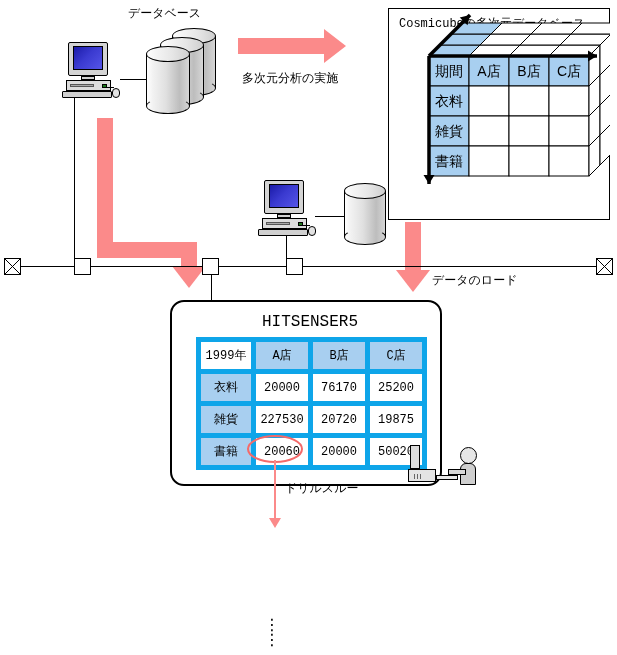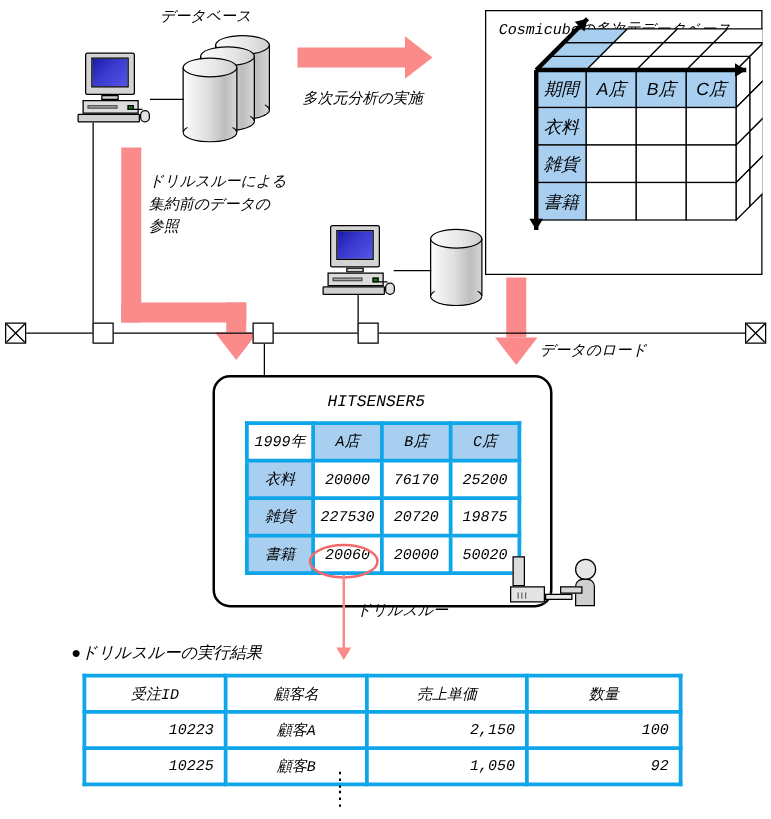--- a/index.html
+++ b/index.html
@@ -7,21 +7,20 @@
     padding: 0;
     background: #ffffff;
   }
   #canvas {
     position: relative;
     width: 617px;
     height: 655px;
     background: #ffffff;
     font-family: "Liberation Sans", "DejaVu Sans", sans-serif;
     overflow: hidden;
-    font-style: italic;
   }
   .abs { position: absolute; }
   .txt {
     position: absolute;
     font-size: 12px;
     color: #000;
     white-space: pre;
     line-height: 16px;
     letter-spacing: 0px;
   }
@@ -108,21 +107,21 @@
   .thin-head-d {
     position:absolute; width:0; height:0;
     border-left: 6px solid transparent;
     border-right: 6px solid transparent;
     border-top: 10px solid #fb8a8a;
   }
 
   
   table.grid { border-collapse: collapse; position:absolute; }
   table.grid td {
-    border: 3px solid #0ea5e9;
+    border: 5px solid #0ea5e9;
     font-size: 12px;
     text-align: center;
     padding: 0;
     color:#000;
     font-family: "Liberation Mono", "DejaVu Sans Mono", monospace;
   }
   .blue { background: #a8cff0; }
 
   
   #hs-table td { width: 52px; height: 27px; }
@@ -321,23 +320,20 @@
       </g>
   </svg>
 
   <div class="pk-bar" style="left:97px; top:118px; width:16px; height:140px;"></div>
 
   <div class="pk-bar" style="left:97px; top:242px; width:100px; height:16px;"></div>
 
   <div class="pk-bar" style="left:181px; top:242px; width:16px; height:24px;"></div>
   <div class="pk-head-d" style="left:172px; top:266px;"></div>
 
-  <div class="txt" style="left:119px; top:136px; line-height:18px;">ドリルスルーによる
-集約前のデータの
-参照</div>
 
   <div class="vline" style="left:74px; top:98px; height:170px;"></div>
 
   <div class="pc" style="left:258px; top:180px;">
     <div class="mon-out"></div>
     <div class="mon-scr"></div>
     <div class="mon-neck"></div>
     <div class="tower">
         <span class="led"></span>
       </div>
@@ -370,21 +366,21 @@
       <line x1="15" y1="0" x2="0" y2="15" stroke="#000" stroke-width="1"></line>
     </svg>
   </div>
   <div class="node" style="left:74px; top:258px;"></div>
   <div class="node" style="left:202px; top:258px;"></div>
   <div class="node" style="left:286px; top:258px;"></div>
 
   <div class="vline" style="left:211px; top:275px; height:25px;"></div>
 
   <div id="hs-box" style="left:170px; top:300px; width:272px; height:186px;"></div>
-  <div class="txt mono" style="left:262px; top:314px; font-size:13px;">HITSENSER5</div>
+  <div class="txt mono" style="left:262px; top:314px; font-size:16px;">HITSENSER5</div>
 
   <table class="grid" id="hs-table" style="left:196px; top:337px;">
     <tbody id="hs-body">
         <tr>
           <td class="c0">1999年</td>
           <td class="blue">A店</td>
           <td class="blue">B店</td>
           <td class="blue">C店</td>
         </tr>
         <tr>
@@ -422,41 +418,18 @@
     <div class="p-desk" style="left:28px; top:30px; width:22px; height:5px;"></div>
     <div class="p-head" style="left:52px; top:2px;"></div>
     <div class="p-body" style="left:52px; top:18px;"></div>
     <div class="p-arm" style="left:40px; top:24px;"></div>
   </div>
 
   <div class="abs" style="left:274px; top:460px; width:2px; height:60px; background:#fb8a8a;"></div>
   <div class="thin-head-d" style="left:269px; top:518px;"></div>
   <div class="txt" style="left:285px; top:480px;">ドリルスルー</div>
 
-  <div class="txt bullet-title" style="left:57px; top:514px;">●ドリルスルーの実行結果</div>
-
-  <table class="grid" id="res-table" style="left:66px; top:539px;">
-    <tbody id="res-body">
-        <tr>
-          <td class="hd" style="width: 110px;">受注ID</td>
-          <td class="hd" style="width: 110px;">顧客名</td>
-          <td class="hd" style="width: 125px;">売上単価</td>
-          <td class="hd" style="width: 120px;">数量</td>
-        </tr>
-        <tr>
-          <td class="numr">10223</td>
-          <td class="ctr">顧客A</td>
-          <td class="numr">2,150</td>
-          <td class="numr">100</td>
-        </tr>
-        <tr>
-          <td class="numr">10225</td>
-          <td class="ctr">顧客B</td>
-          <td class="numr">1,050</td>
-          <td class="numr">92</td>
-        </tr>
-      </tbody>
-  </table>
+
 
   <div class="txt dots" style="left:264px; top:618px; font-size:16px;">⋮</div>
   <div class="txt dots" style="left:264px; top:633px; font-size:16px;">⋮</div>
 
 </div>
 
 </body></html>

